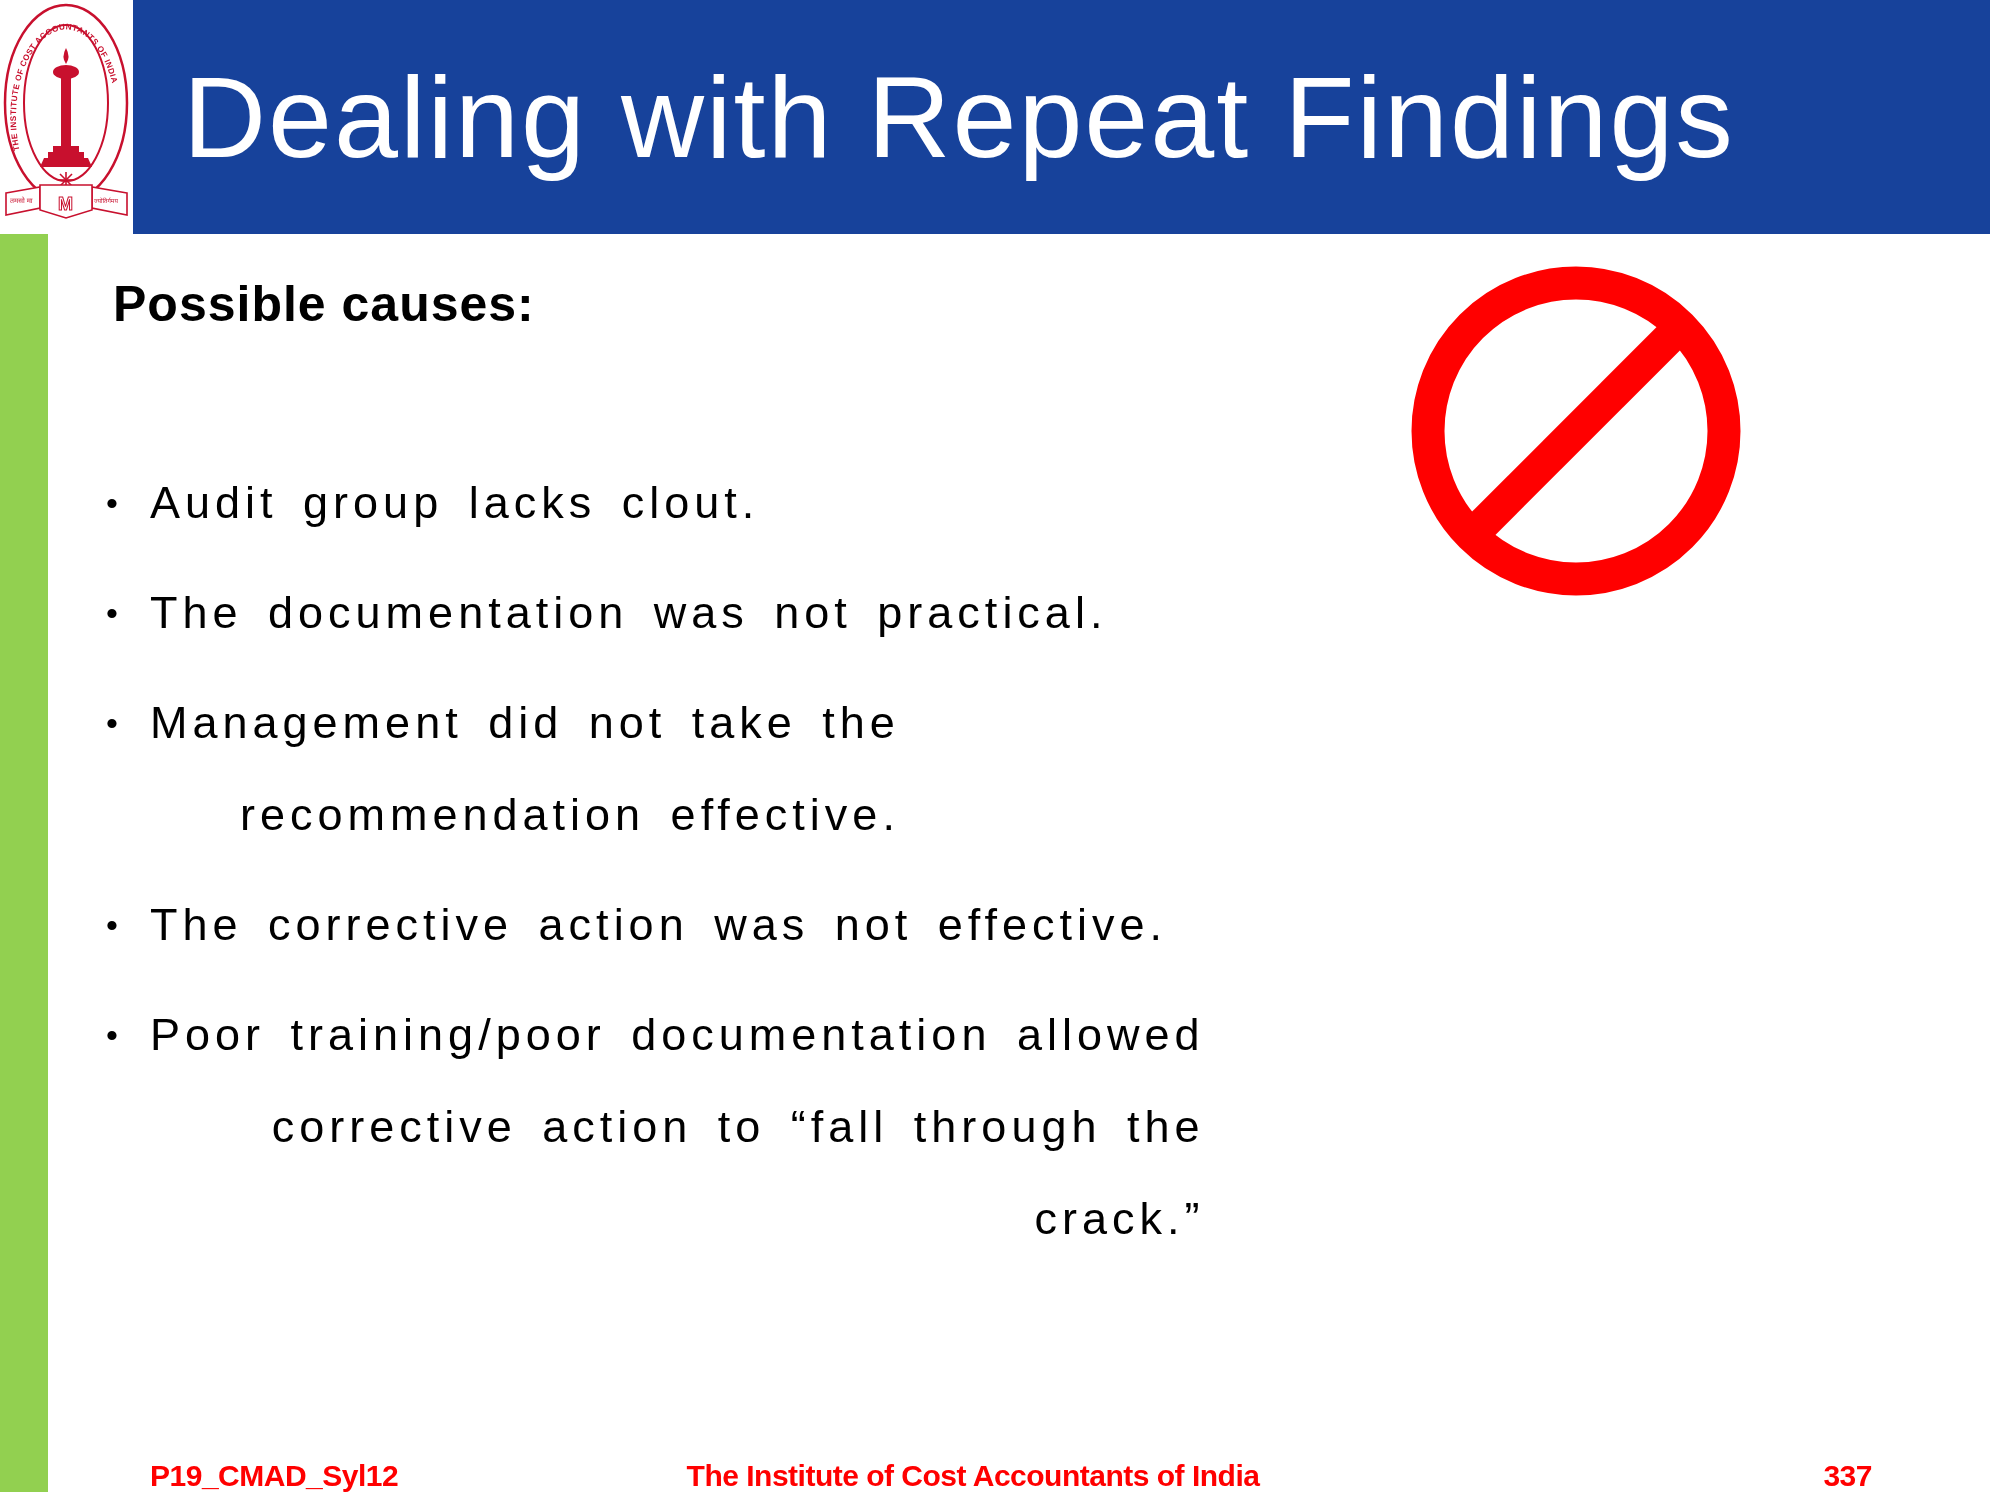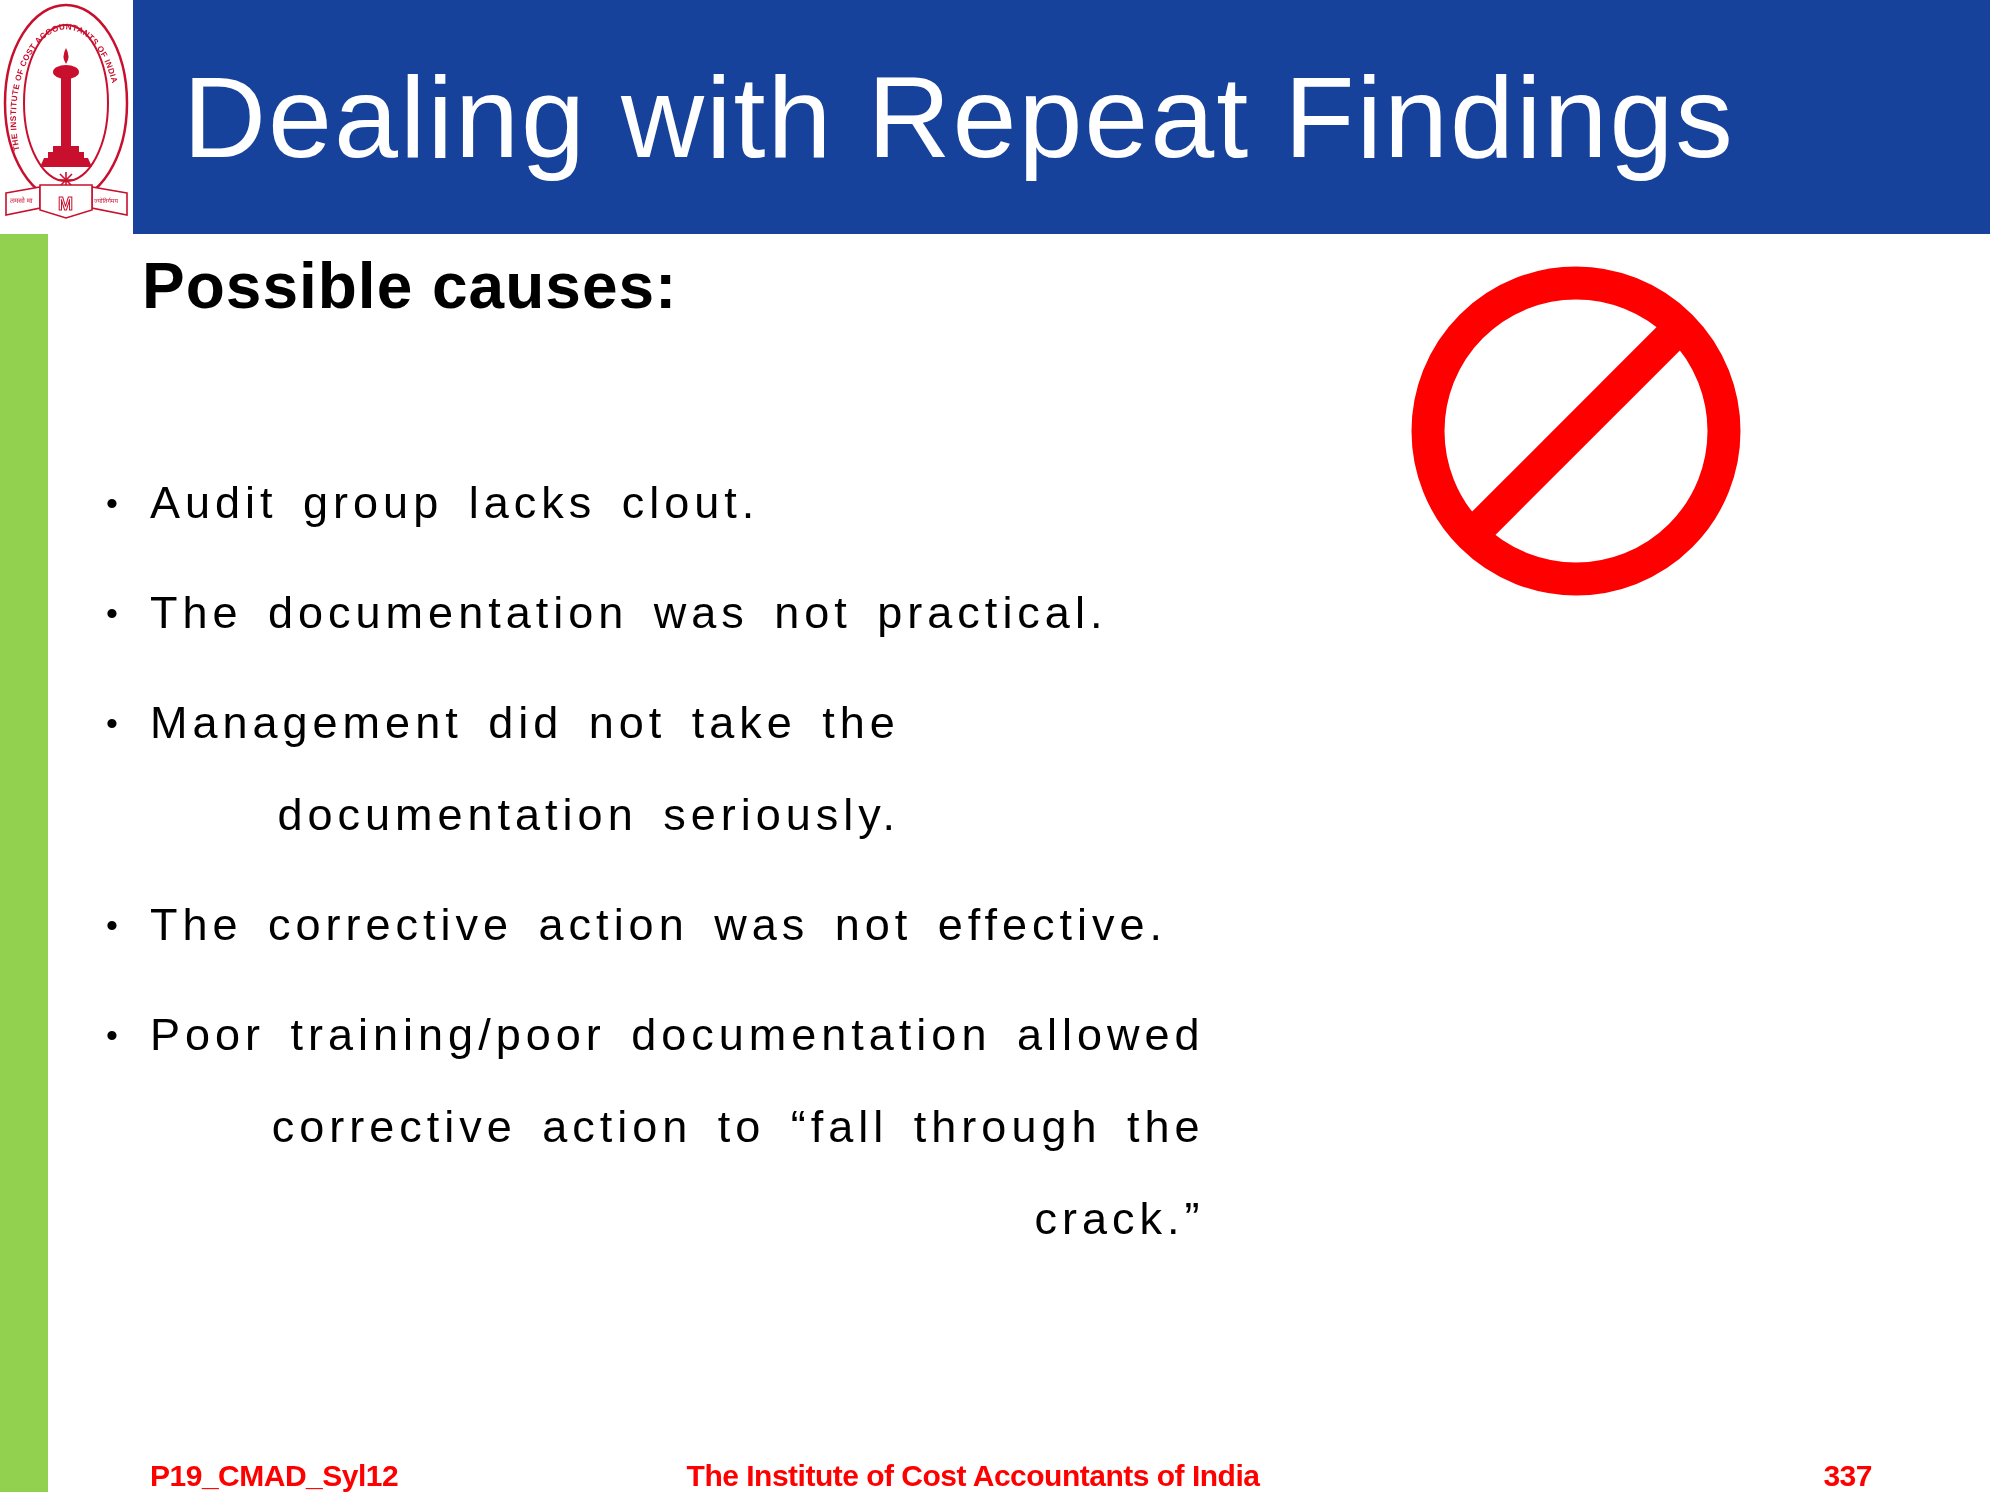--- a/index.html
+++ b/index.html
@@ -26,23 +26,23 @@
   .logo-box svg{display:block;}
 
   
   .green-stripe{
     position:absolute;left:0;top:234px;width:48px;height:1258px;
     background:var(--green);
   }
 
   
   .heading{
-    position:absolute;left:113px;top:244px;
-    font-size:64px;font-weight:700;color:var(--ink);letter-spacing:1px;
-    line-height:84px;white-space:nowrap;margin-left:29px;
+    position:absolute;left:113px;top:262px;
+    font-size:50px;font-weight:700;color:var(--ink);letter-spacing:1px;
+    line-height:84px;white-space:nowrap;
   }
   .bullet-list{
     position:absolute;left:106px;top:457px;width:1860px;
   }
   .bullet-item{
     display:flex;align-items:flex-start;margin-bottom:18px;
   }
   .bullet-dot{
     width:44px;flex:0 0 44px;font-size:34px;line-height:92px;color:var(--ink);
   }
@@ -127,21 +127,21 @@
       <div class="bullet-item">
         <span class="bullet-dot">•</span>
         <div class="bullet-text">
           <div class="bullet-line">The documentation was not practical.</div>
         </div>
       </div>
       <div class="bullet-item">
         <span class="bullet-dot">•</span>
         <div class="bullet-text">
           <div class="bullet-line">Management did not take the</div>
-          <div class="bullet-line">documentation seriously.</div>
+          <div class="bullet-line">recommendation effective.</div>
         </div>
       </div>
       <div class="bullet-item">
         <span class="bullet-dot">•</span>
         <div class="bullet-text">
           <div class="bullet-line">The corrective action was not effective.</div>
         </div>
       </div>
       <div class="bullet-item">
         <span class="bullet-dot">•</span>

